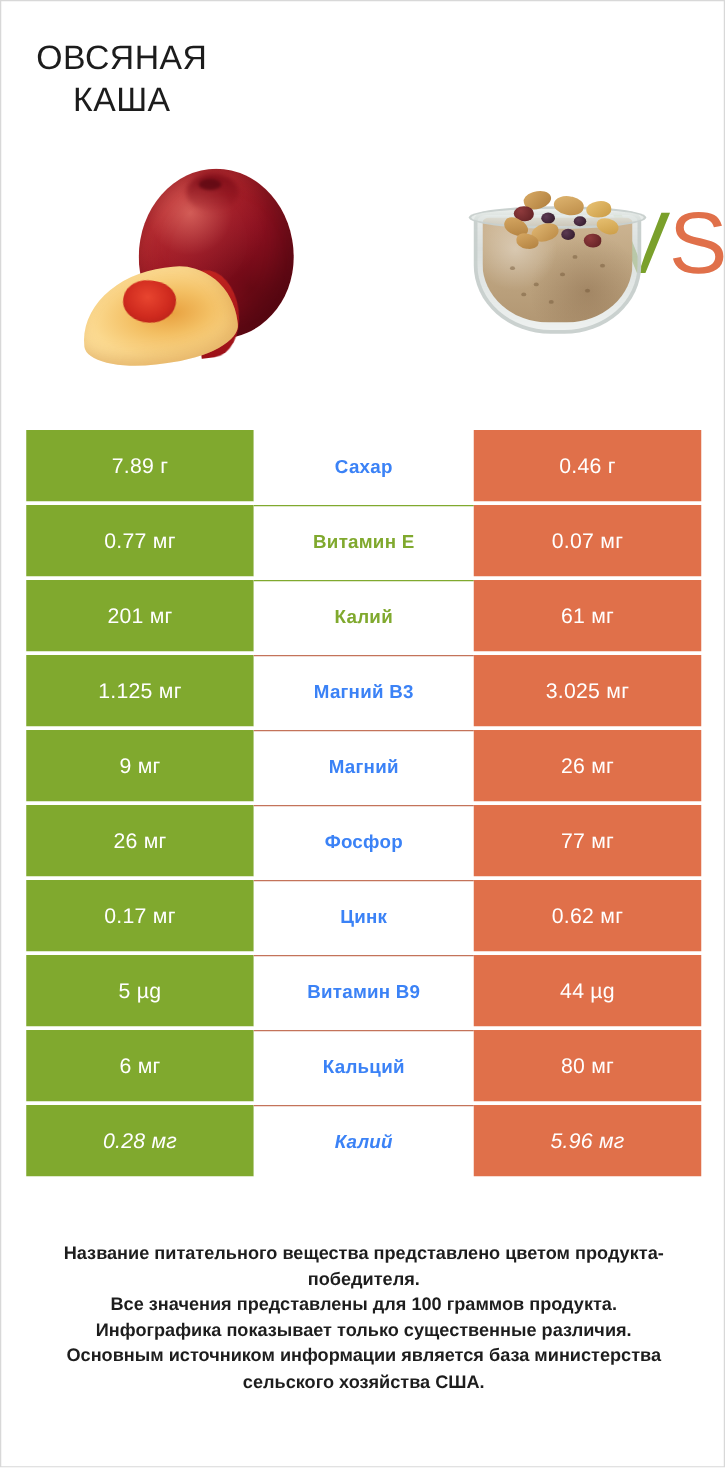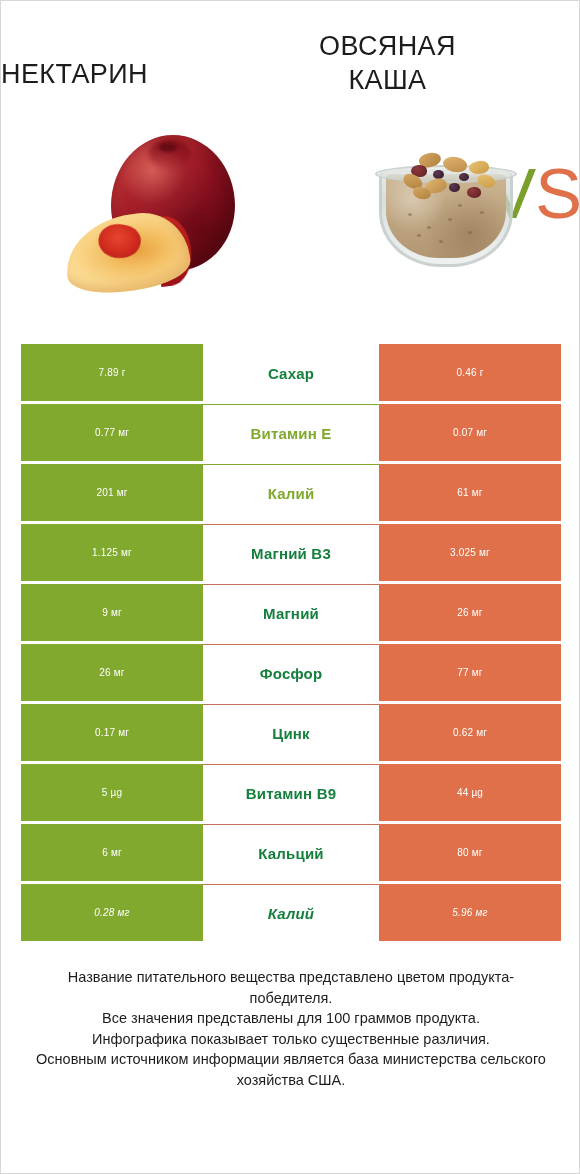--- a/index.html
+++ b/index.html
@@ -229,66 +229,63 @@
     display: flex;
     height: 57px;
     margin-bottom: 3px;
   }
   .row:last-child { margin-bottom: 0; font-style: italic; }
 
   .cell {
     display: flex;
     align-items: center;
     justify-content: center;
-    font-size: 10px;
+    font-size: 17px;
     letter-spacing: 0.2px;
   }
   .cell-left, .cell-right {
     width: 182px;
     color: #ffffff;
     font-weight: 400;
   }
   .cell-left  { background: #80a92e; }
   .cell-right { background: #e0704a; }
 
   .cell-mid {
     width: 176px;
     background: #ffffff;
     font-weight: 700;
     font-size: 15px;
     border-top: 1px solid transparent;
   }
   .cell-mid.win-left  { color: #80a92e; border-top-color: #80a92e; }
-  .cell-mid.win-right { color: #15803d; border-top-color: #c4735a; }
+  .cell-mid.win-right { color: #3b82f6; border-top-color: #c4735a; }
   .row:first-child .cell-mid { border-top-color: transparent; }
 
   
   .footer {
     position: absolute;
     left: 0;
-    top: 966px;
+    top: 992px;
     width: 580px;
     padding: 0 26px;
     text-align: center;
     font-size: 14.5px;
     line-height: 20.5px;
     color: #1d1d1d;
-    font-weight: 400;
+    font-weight: 700;
     white-space: pre-line;
   }
 </style>
 </head>
 <body>
 
 <div id="page">
 
   <div class="titles">
-    <div class="title-block left">
-      <div class="product-title">Нектарин</div>
-    </div>
     <div class="title-block right">
       <div class="product-title">Овсяная
 каша</div>
     </div>
   </div>
 
   <div class="hero">
 
     <div class="nectarine-wrap">
       <div class="nectarine-body"></div>

